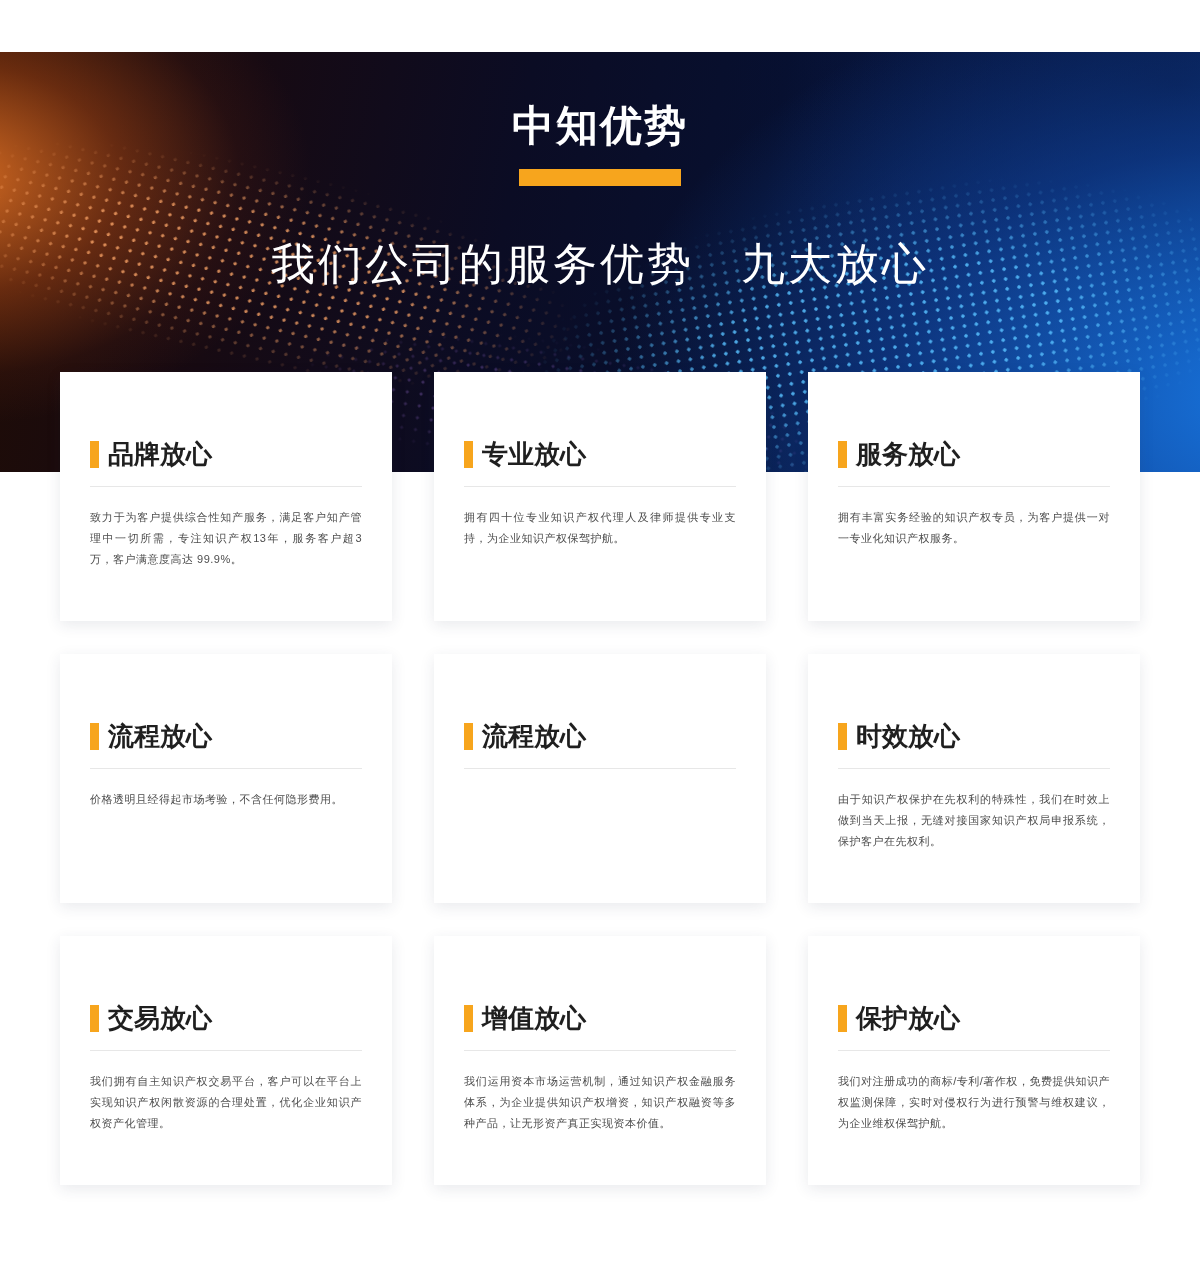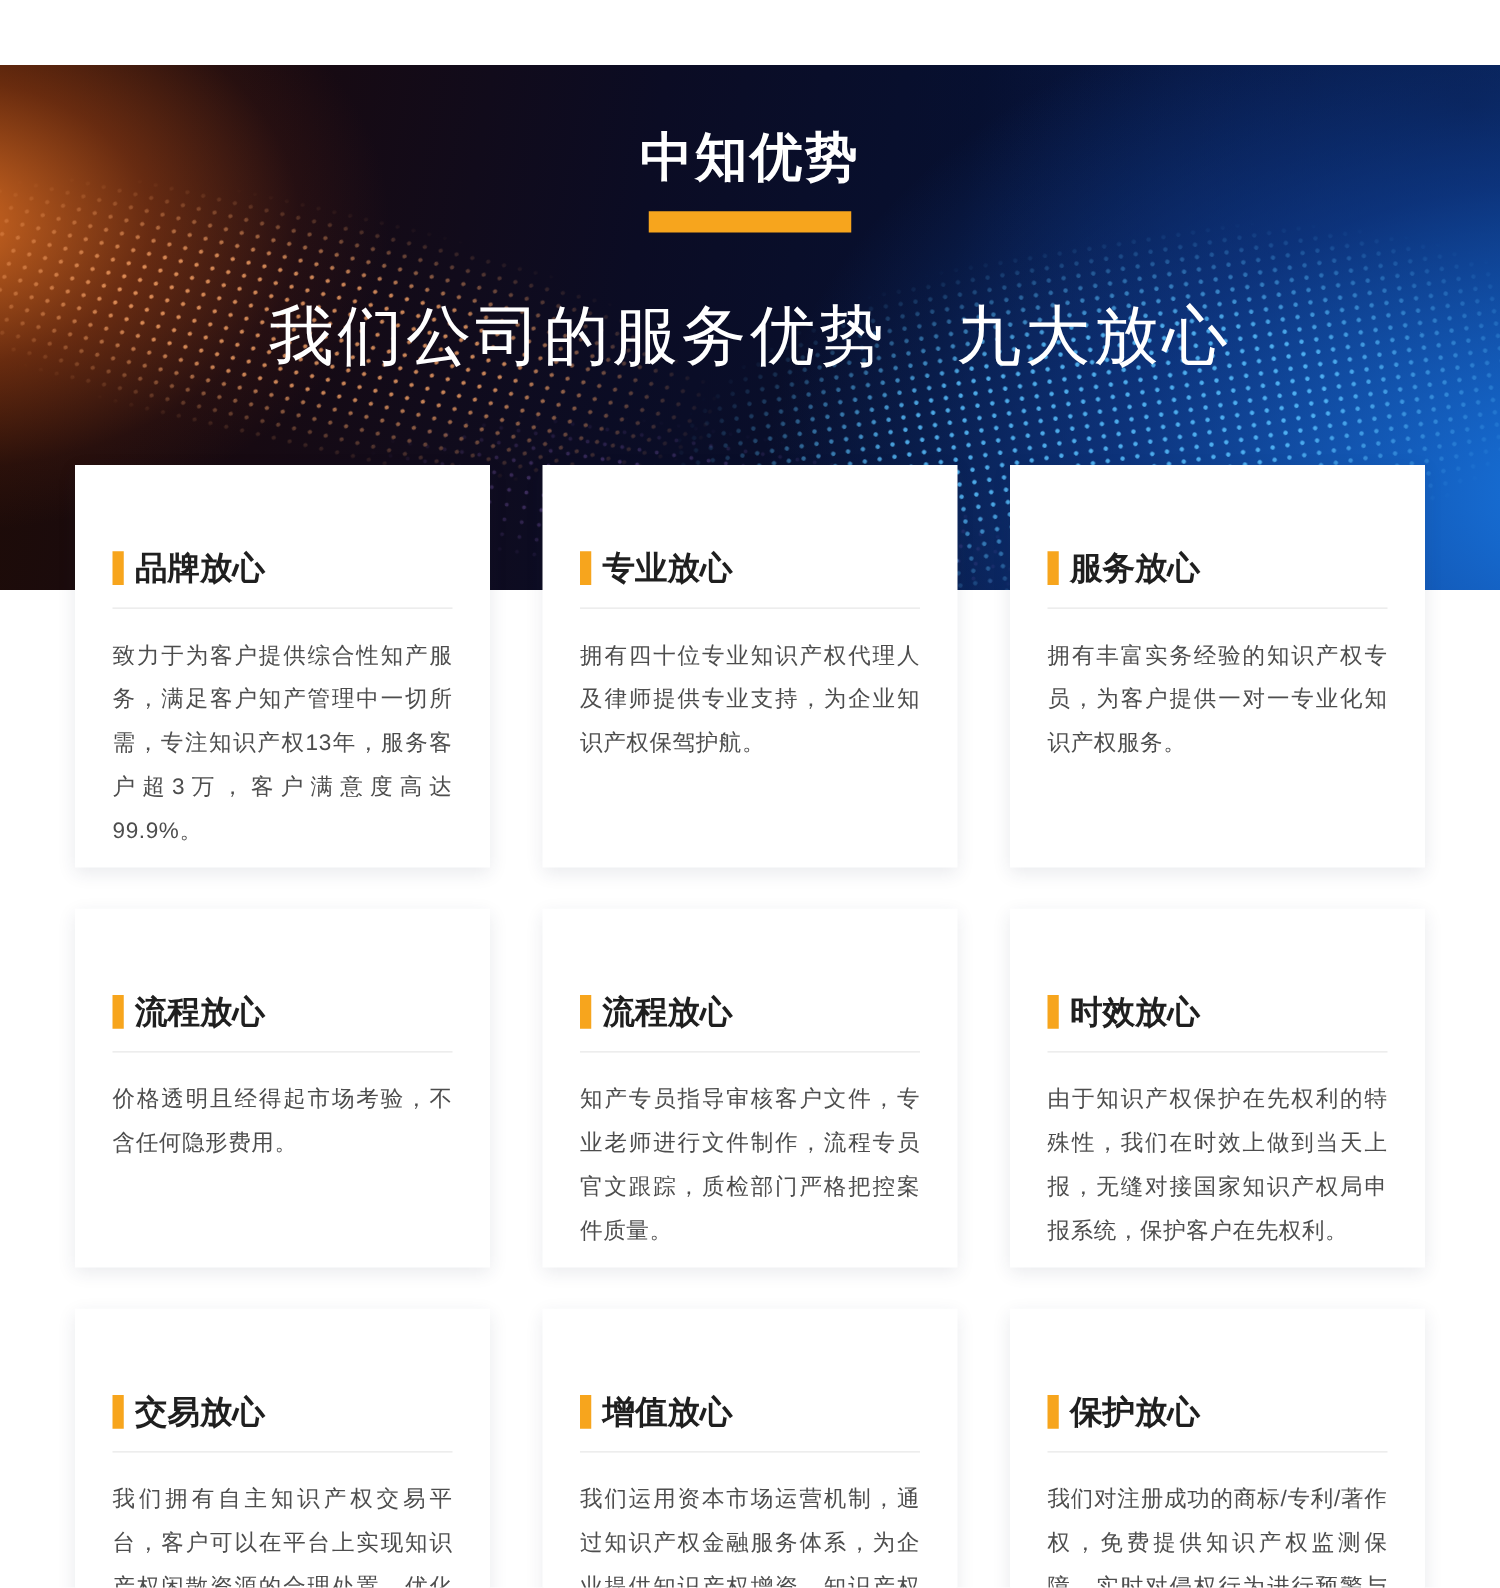--- a/index.html
+++ b/index.html
@@ -69,21 +69,21 @@
   }
   .hero-underline {
     width: 162px;
     height: 17px;
     margin-top: 19px;
     background: var(--accent, #F7A51D);
   }
   .hero-subtitle {
     margin-top: 52px;
     color: #ffffff;
-    font-size: 52px;
+    font-size: 44px;
     font-weight: 400;
     letter-spacing: 3px;
     line-height: 1.2;
     white-space: pre;
   }
 
   
   .cards {
     position: relative;
     z-index: 3;
@@ -118,21 +118,21 @@
     color: #1f1f1f;
     line-height: 1.1;
   }
   .card-divider {
     height: 1px;
     background: #e7e7e7;
     margin-top: 17px;
   }
   .card-body {
     margin-top: 20px;
-    font-size: 18px;
+    font-size: 11px;
     color: #4d4d4d;
     line-height: 1.95;
     text-align: justify;
     letter-spacing: 0.5px;
   }
 </style>
 </head>
 <body>
 
 <div class="hero-wrap">
@@ -184,21 +184,20 @@
       <div class="card-divider"></div>
       <div class="card-body">价格透明且经得起市场考验，不含任何隐形费用。</div>
     </div>
 
     <div class="card">
       <div class="card-title-row">
         <span class="card-accent-bar"></span>
         <span class="card-title">流程放心</span>
       </div>
       <div class="card-divider"></div>
-      <div class="card-body">知产专员指导审核客户文件，专业老师进行文件制作，流程专员官文跟踪，质检部门严格把控案件质量。</div>
     </div>
 
     <div class="card">
       <div class="card-title-row">
         <span class="card-accent-bar"></span>
         <span class="card-title">时效放心</span>
       </div>
       <div class="card-divider"></div>
       <div class="card-body">由于知识产权保护在先权利的特殊性，我们在时效上做到当天上报，无缝对接国家知识产权局申报系统，保护客户在先权利。</div>
     </div>

